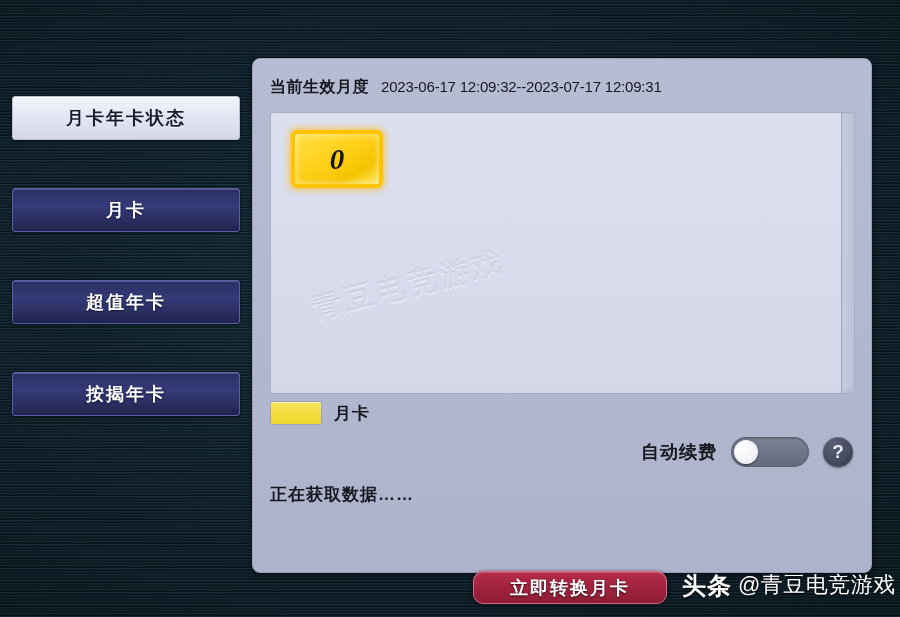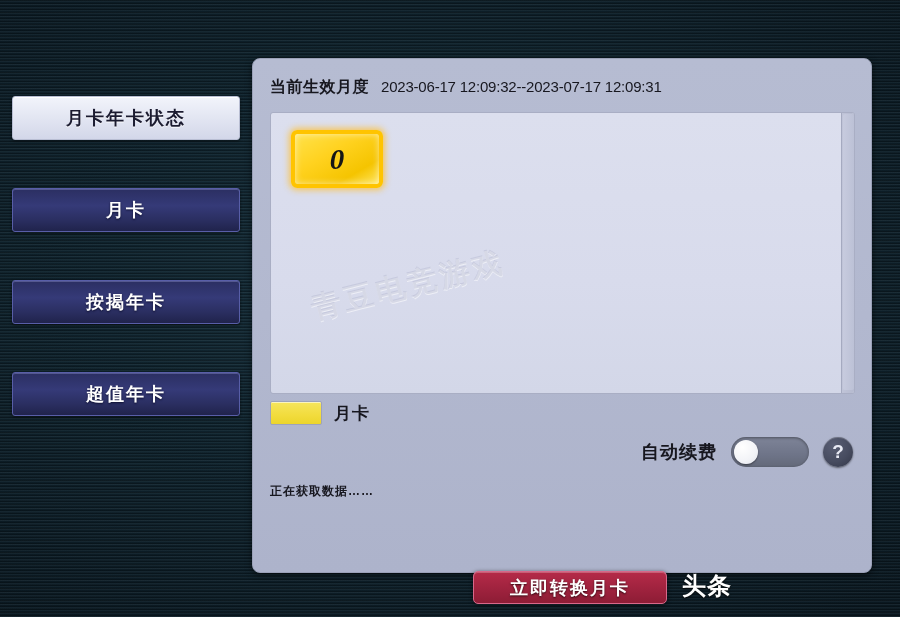--- a/index.html
+++ b/index.html
@@ -306,32 +306,32 @@
     display: flex;
     align-items: center;
     justify-content: center;
     cursor: pointer;
     box-shadow: 0 1px 2px rgba(0,0,0,0.5), inset 0 1px 0 rgba(255,255,255,0.18);
   }
 
   #status-text {
     position: absolute;
     left: 17px; top: 424px;
-    font-size: 12px;
+    font-size: 17px;
     font-weight: bold;
     color: #17171f;
     letter-spacing: 1px;
   }
 
   
   #convert-button {
     position: absolute;
     left: 473px; top: 571px;
     width: 194px; height: 33px;
-    border-radius: 5px;
+    border-radius: 10px;
     background: linear-gradient(to bottom, #b52a48 0%, #a32440 45%, #8d1c35 100%);
     border: 1px solid #d8688a;
     display: flex;
     align-items: center;
     justify-content: center;
     font-size: 18px;
     font-weight: bold;
     letter-spacing: 2px;
     color: #ffffff;
     text-shadow: 0 1px 2px rgba(0,0,0,0.7);
@@ -371,24 +371,24 @@
 
 
   <div id="sidebar">
     <div class="side-btn active">
       <span>月卡年卡状态</span>
     </div>
     <div class="side-btn inactive">
       <span>月卡</span>
     </div>
     <div class="side-btn inactive">
+      <span>超值年卡</span>
+    </div>
+    <div class="side-btn inactive">
       <span>按揭年卡</span>
-    </div>
-    <div class="side-btn inactive">
-      <span>超值年卡</span>
     </div>
   </div>
 
   <div id="content-panel">
 
     <div id="period-row">
       <span id="period-label">当前生效月度</span>
       <span id="period-value">2023-06-17 12:09:32--2023-07-17 12:09:31</span>
     </div>
 
@@ -419,15 +419,16 @@
 
     <div id="status-text">正在获取数据……</div>
   </div>
 
   <div id="convert-button">
     <span>立即转换月卡</span>
   </div>
 
   <div id="watermark-corner">
     <span id="wm-brand">头条</span>
+    <span id="wm-handle">@青豆电竞游戏</span>
   </div>
 
 </div>
 
 </body></html>

